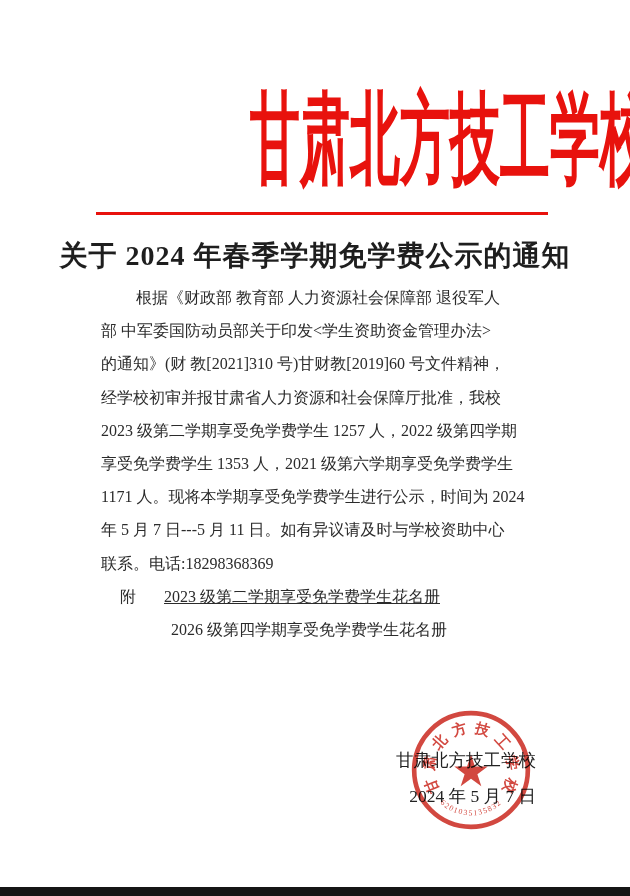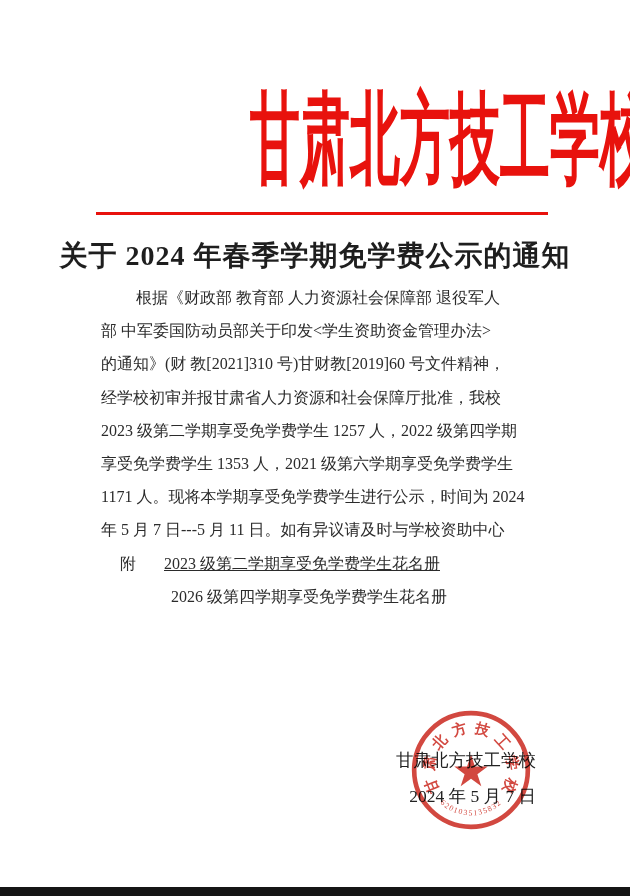--- a/index.html
+++ b/index.html
@@ -77,20 +77,21 @@
 
   <div class="body-block">
     <div class="line indent">根据《财政部 教育部 人力资源社会保障部 退役军人</div>
     <div class="line">部 中军委国防动员部关于印发&lt;学生资助资金管理办法&gt;</div>
     <div class="line">的通知》(财 教[2021]310 号)甘财教[2019]60 号文件精神，</div>
     <div class="line">经学校初审并报甘肃省人力资源和社会保障厅批准，我校</div>
     <div class="line">2023 级第二学期享受免学费学生 1257 人，2022 级第四学期</div>
     <div class="line">享受免学费学生 1353 人，2021 级第六学期享受免学费学生</div>
     <div class="line">1171 人。现将本学期享受免学费学生进行公示，时间为 2024</div>
     <div class="line">年 5 月 7 日---5 月 11 日。如有异议请及时与学校资助中心</div>
+    <div class="line">联系。电话:18298368369</div>
     <div class="line attach-row">
       <span class="attach-label">附</span>
       <span class="attach-first">2023 级第二学期享受免学费学生花名册</span>
     </div>
     <div class="line attach-cont">2026 级第四学期享受免学费学生花名册</div>
   </div>
 
   <div class="signature">
     <div>甘肃北方技工学校</div>
     <div>2024 年 5 月 7 日</div>

